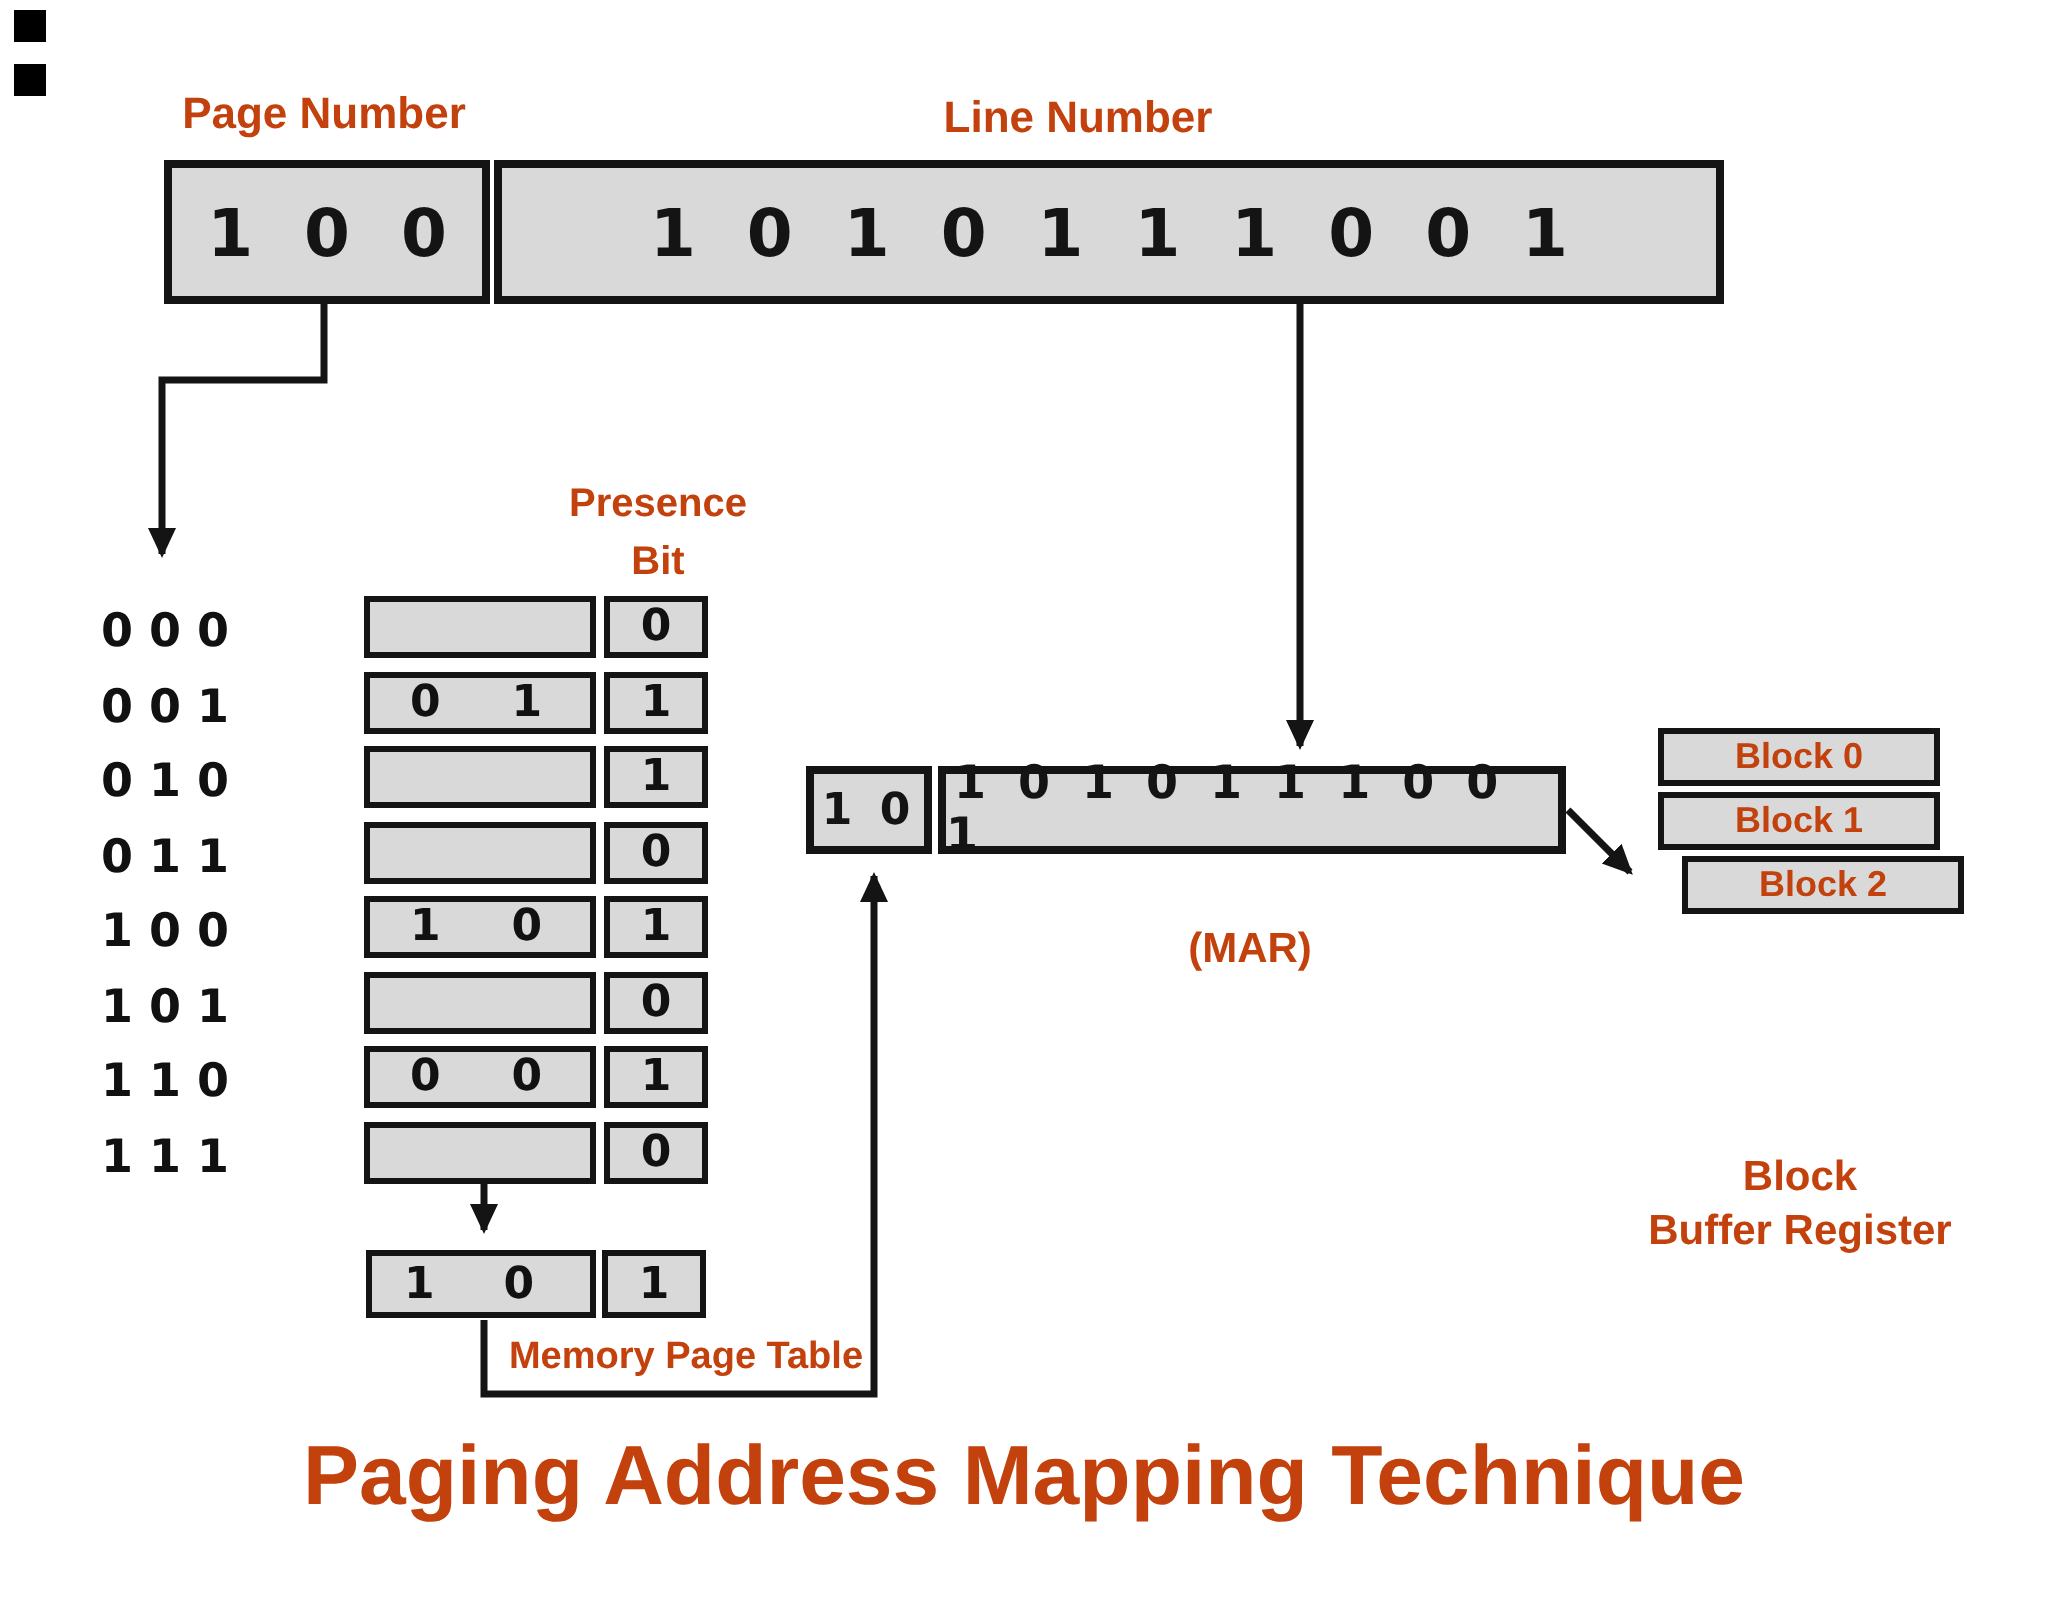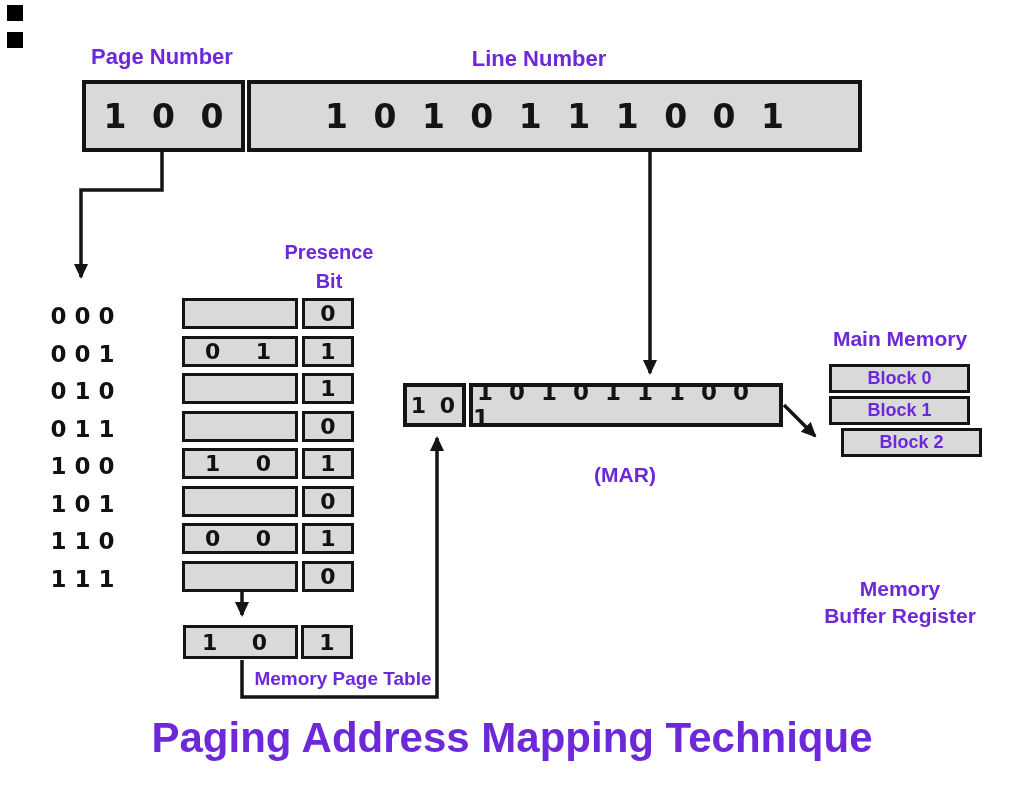--- a/index.html
+++ b/index.html
@@ -1,19 +1,19 @@
 <!DOCTYPE html>
 <html><head>
 <meta charset="utf-8">
 <style>
   html,body{margin:0;padding:0;background:#fff;}
   #stage{position:relative;width:1024px;height:805px;background:#ffffff;overflow:hidden;
          font-family:"Liberation Sans",sans-serif;color:#111;}
   .abs{position:absolute;}
-  .lbl{font-weight:700;color:#6d28d9;text-align:center;}
+  .lbl{font-weight:700;color:#c2410c;text-align:center;}
   .box{position:absolute;background:#d9d9d9;border:4px solid #141414;box-sizing:border-box;
        display:flex;align-items:center;justify-content:center;}
   .digits{font-family:"DejaVu Sans","Liberation Sans",sans-serif;font-weight:700;color:#141414;}
   .bigdigits{font-size:33px;letter-spacing:7px;text-indent:7px;}
   .row-cell{position:absolute;background:#d9d9d9;border:3px solid #141414;box-sizing:border-box;
             display:flex;align-items:center;}
   .entry-cell{width:116px;justify-content:space-between;padding:0 24px 0 20px;}
   .bit-cell{width:52px;justify-content:center;}
   .row-digit{font-family:"DejaVu Sans","Liberation Sans",sans-serif;font-weight:700;font-size:22px;}
   .idx{font-family:"DejaVu Sans","Liberation Sans",sans-serif;font-weight:700;font-size:23px;
@@ -139,29 +139,28 @@
   <div class="abs lbl" style="left:248px;top:668px;width:190px;font-size:19px;">Memory Page Table</div>
 
   <div class="box" style="left:403px;top:383px;width:63px;height:44px;">
     <span class="digits" style="font-size:22px;letter-spacing:3px;">1 0</span>
   </div>
   <div class="box" style="left:469px;top:383px;width:314px;height:44px;">
     <span class="digits" style="font-size:23px;letter-spacing:4px;text-indent:4px;">1 0 1 0 1 1 1 0 0 1</span>
   </div>
   <div class="abs lbl" style="left:455px;top:463px;width:340px;font-size:21px;">(MAR)</div>
 
-  <div class="abs lbl" style="left:819px;top:327px;width:162px;font-size:21px;">Main Memory</div>
   <div class="box" style="left:829px;top:364px;width:141px;height:29px;border-width:3px;">
     <span class="lbl" style="font-size:18px;">Block 0</span>
   </div>
   <div class="box" style="left:829px;top:396px;width:141px;height:29px;border-width:3px;">
     <span class="lbl" style="font-size:18px;">Block 1</span>
   </div>
   <div class="box" style="left:829px;top:428px;width:141px;height:29px;border-width:3px;margin-left:12px;">
     <span class="lbl" style="font-size:18px;">Block 2</span>
   </div>
 
-  <div class="abs lbl" style="left:790px;top:577px;width:220px;font-size:21px;">Memory</div>
+  <div class="abs lbl" style="left:790px;top:577px;width:220px;font-size:21px;">Block</div>
   <div class="abs lbl" style="left:790px;top:604px;width:220px;font-size:21px;">Buffer Register</div>
 
   <div class="abs lbl" style="left:0;top:714px;width:1024px;font-size:42px;letter-spacing:0px;">Paging Address Mapping Technique</div>
 
 </div>
 
 </body></html>

